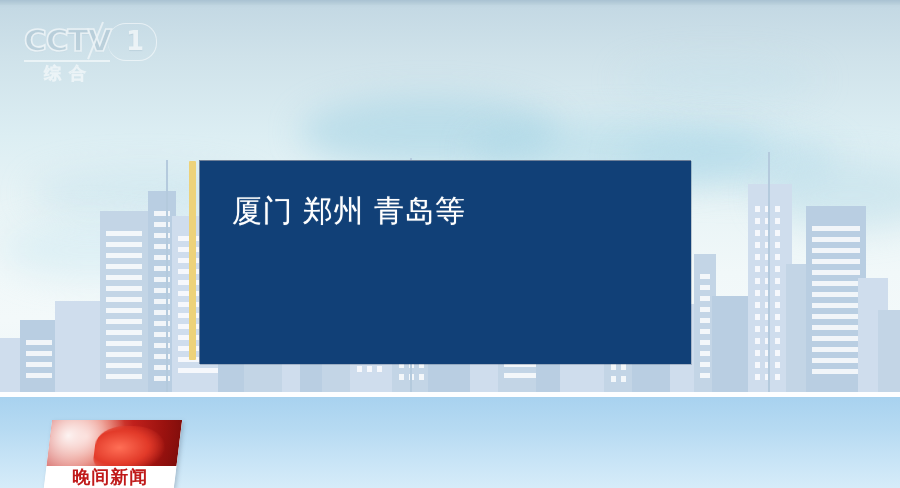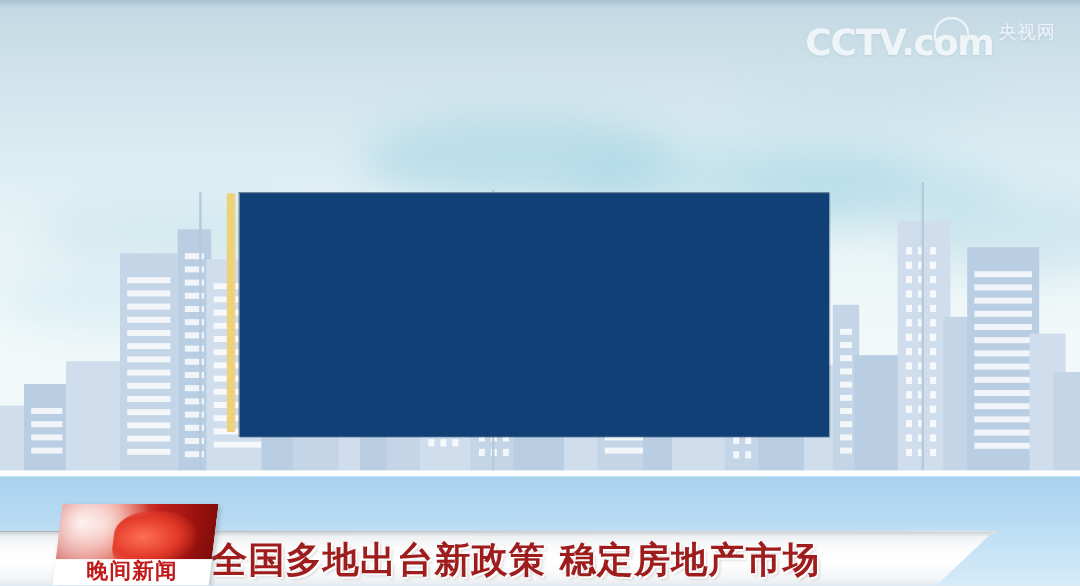--- a/index.html
+++ b/index.html
@@ -425,38 +425,37 @@
       </div>
       <div class="bld lt" style="left:858px;width:30px;height:118px;"></div>
       <div class="bld" style="left:878px;width:40px;height:86px;"></div>
       <div class="spire" style="left:166px;height:236px;"></div>
       <div class="spire" style="left:410px;height:238px;"></div>
       <div class="spire" style="left:768px;height:244px;"></div>
     </div>
   <div class="groundline"></div>
   <div class="ground"></div>
 
-
-  <div class="wm">
-    <div class="ring"></div>
-    <div class="big">CCTV.com</div>
-    <div class="cn">央视网</div>
+  <div class="cctv1">
+    <div class="txt">CCTV</div>
+    <div class="slash"></div>
+    <div class="pillbox"></div>
+    <div class="one">1</div>
+    <div class="underline"></div>
+    <div class="sub">综合</div>
   </div>
+
 
   <div class="ybar"></div>
   <div class="box">
     <div class="lines">
+      <div class="ln">厦门 郑州 青岛等</div>
     </div>
   </div>
 
-  <div class="banner">
-    <div class="bannertop"></div>
-    <div class="bannerbg"></div>
-    <div class="headline">全国多地出台新政策 稳定房地产市场</div>
-  </div>
 
   <div class="prog">
     <div class="globe"></div>
     <div class="label">
       <span>晚间新闻</span>
     </div>
   </div>
 
 </div>
 

